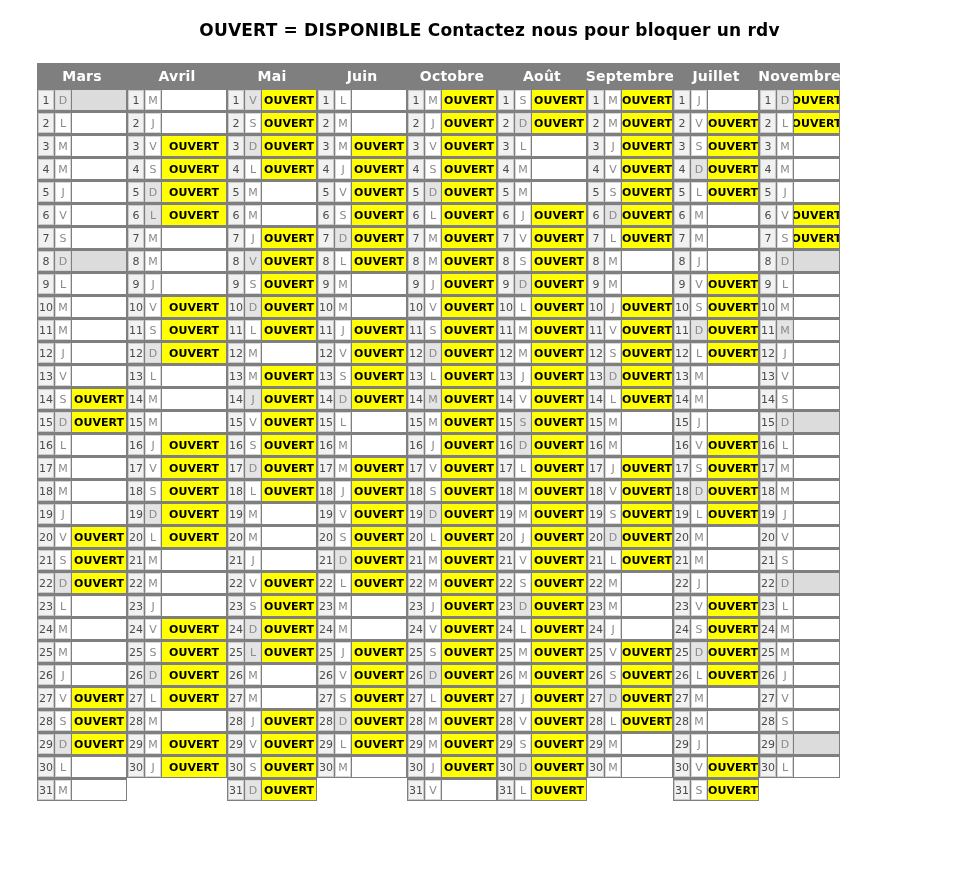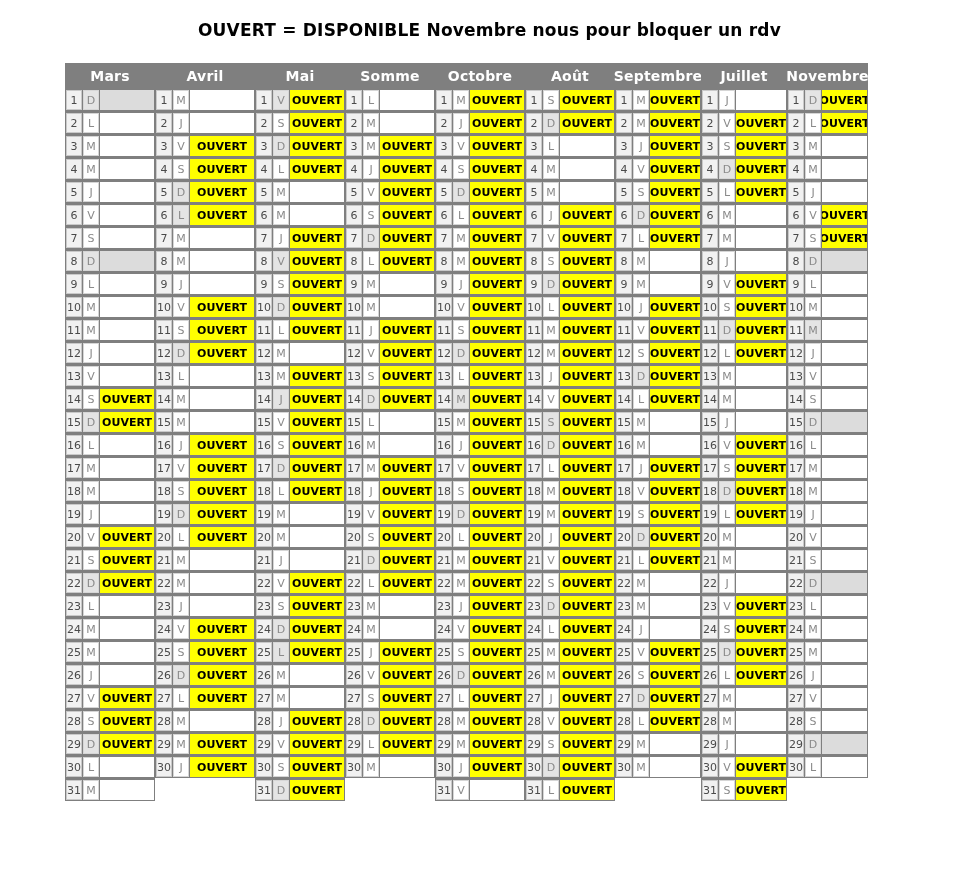--- a/index.html
+++ b/index.html
@@ -1,40 +1,40 @@
 <!DOCTYPE html>
 <html style="--open-bg: #ffff00; --band: #7f7f7f; --weekend: #dcdcdc;"><head>
 <meta charset="utf-8">
 <style>
   html,body{margin:0;padding:0;background:#ffffff;}
   body{width:979px;height:886px;font-family:"DejaVu Sans","Liberation Sans",sans-serif;overflow:hidden;}
   .titles{text-align:center;padding-top:20px;}
   .title{font-weight:bold;font-size:17px;color:#000;margin:0 0 23px 0;letter-spacing:0.2px;}
-  .calendar{display:flex;align-items:flex-start;margin-left:65px;margin-top:2px;}
+  .calendar{display:flex;align-items:flex-start;margin-left:37px;margin-top:2px;}
   .month{background:var(--band,#7f7f7f);padding:1px;box-sizing:border-box;width:90px;flex:0 0 auto;}
   .month:nth-child(2){width:100px;}
   .month:nth-child(7),.month:nth-child(8){width:86px;text-align:center;}
   .month:nth-child(9){width:81px;}
   .month-header{height:23px;display:flex;align-items:center;justify-content:center;
     color:#fff;font-weight:bold;font-size:14px;letter-spacing:0.2px;}
   .mrow{display:flex;gap:1px;margin-top:3px;height:20px;}
   .c{display:flex;align-items:center;justify-content:center;font-size:11px;box-sizing:border-box;overflow:hidden;}
   .c-num{width:16px;background:#f1f1f1;color:#4a4a4a;border:1px solid #c9c9c9;}
   .c-dow{width:16px;background:#ffffff;color:#8a8a8a;border:1px solid #d6d6d6;}
   .c-dow.gray{background:#e4e4e4;}
   .c-status{flex:1;background:#ffffff;font-weight:bold;color:#000;}
   .c-status.open{background:var(--open-bg,#ffff00);}
   .c-status.gcell{background:var(--weekend,#dcdcdc);}
 </style>
 </head>
 <body>
 
 <div class="page">
   <div class="titles">
-    <div class="title">OUVERT = DISPONIBLE Novembre nous pour bloquer un rdv</div>
+    <div class="title">OUVERT = DISPONIBLE Contactez nous pour bloquer un rdv</div>
   </div>
   <div class="calendar">
       <div class="month">
         <div class="month-header">Mars</div>
         <div class="mrow">
           <span class="c c-num">1</span>
           <span class="c c-dow gray">D</span>
           <span class="c c-status gcell"></span>
         </div>
         <div class="mrow">
@@ -493,21 +493,21 @@
           <span class="c c-dow">S</span>
           <span class="c c-status open">OUVERT</span>
         </div>
         <div class="mrow">
           <span class="c c-num">31</span>
           <span class="c c-dow gray">D</span>
           <span class="c c-status open">OUVERT</span>
         </div>
       </div>
       <div class="month">
-        <div class="month-header">Somme</div>
+        <div class="month-header">Juin</div>
         <div class="mrow">
           <span class="c c-num">1</span>
           <span class="c c-dow">L</span>
           <span class="c c-status"></span>
         </div>
         <div class="mrow">
           <span class="c c-num">2</span>
           <span class="c c-dow">M</span>
           <span class="c c-status"></span>
         </div>

